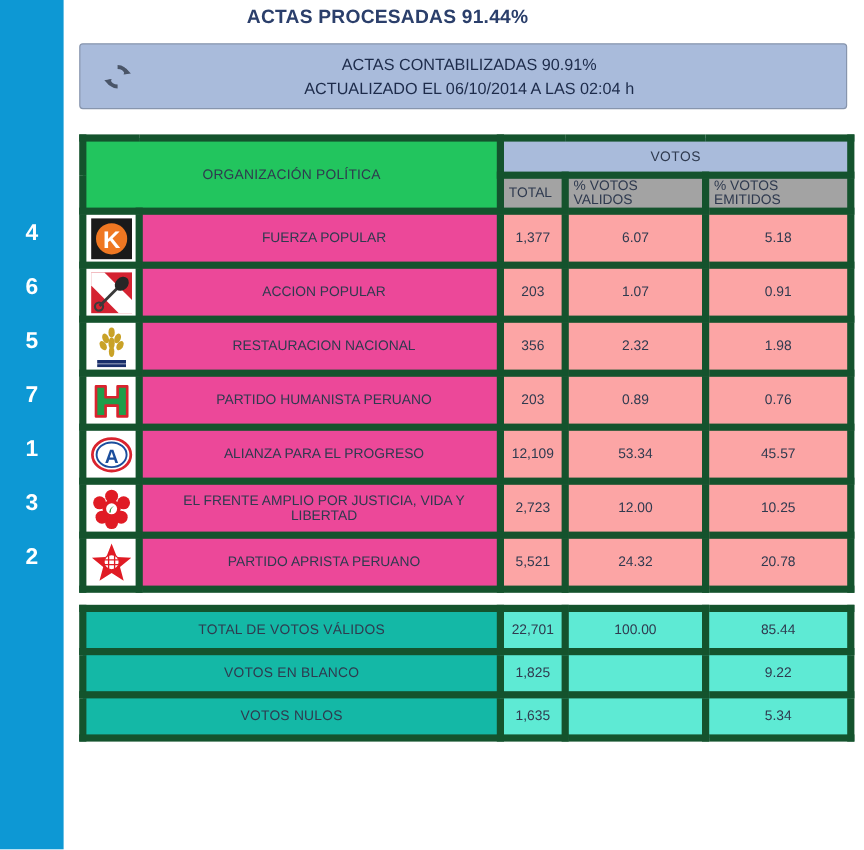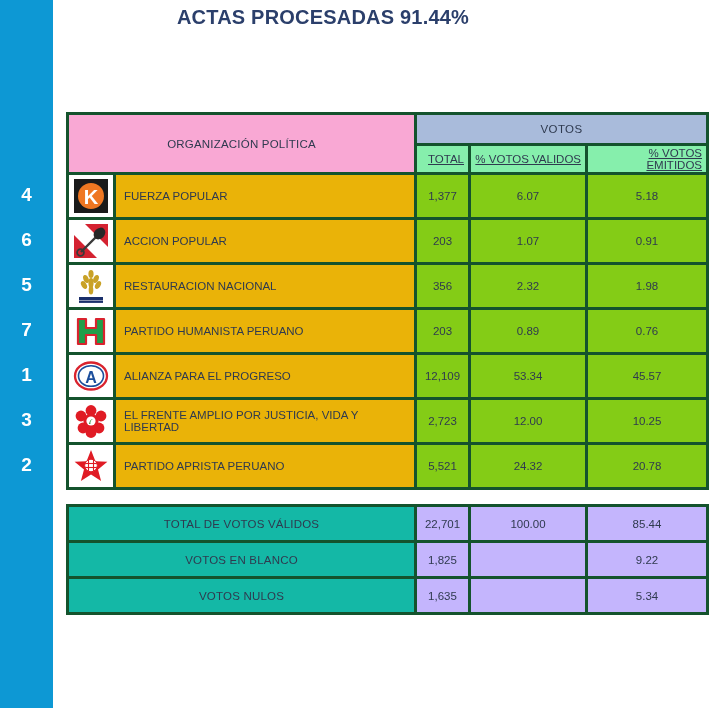--- a/index.html
+++ b/index.html
@@ -27,21 +27,21 @@
     line-height: 45px;
     font-family: "Liberation Sans", sans-serif;
   }
 
   
   .page-title {
     position: absolute; left: 53px; top: 6px; width: 540px;
     text-align: center;
     color: #2b3f6b;
     font-weight: bold;
-    font-size: 20px;
+    font-size: 16px;
     letter-spacing: 0.2px;
   }
 
   
   .banner {
     position: absolute; left: 66px; top: 36px;
     width: 640px; height: 55px;
     background: #a9bbdb;
     border: 1px solid #8795ad;
     border-radius: 3px;
@@ -62,39 +62,38 @@
   }
   .banner-text div { white-space: nowrap; }
 
   
   .tbl {
     position: absolute;
     border-collapse: collapse;
     table-layout: fixed;
   }
   .tbl td, .tbl th {
-    border: 3px solid #14532d;
+    border: 6px solid #14532d;
     font-size: 11.5px;
     color: #2f3a4f;
     font-weight: normal;
   }
 
   #main-table { left: 66px; top: 112px; width: 640px; }
   .th-blue {
-    background: #86efac;
-    text-align: right;
+    background: #a3a3a3;
+    text-align: left;
     color: #21304d;
     font-size: 11.5px;
     font-weight: normal;
     height: 29px;
     padding: 0 4px;
-    text-decoration: underline;
   }
   .th-org {
-    background: #f9a8d4;
+    background: #22c55e;
     text-align: center;
     color: #21304d;
     font-size: 11.5px;
     height: 60px;
     letter-spacing: 0.2px;
   }
   .th-votos {
     background: #a9bbdb;
     text-align: center;
     color: #21304d;
@@ -104,48 +103,49 @@
     letter-spacing: 0.4px;
   }
 
   .row-logo {
     width: 47px; height: 45px;
     text-align: center; vertical-align: middle;
     background: #ffffff;
     padding: 0;
   }
   .row-name {
-    background: #eab308;
+    background: #ec4899;
     padding-left: 8px;
     font-size: 11.5px;
     color: #333d4f;
     height: 45px;
+    text-align: center;
   }
   .row-num {
-    background: #84cc16;
+    background: #fca5a5;
     text-align: center;
     font-size: 11.5px;
     color: #333d4f;
     height: 45px;
     margin-top: 43px;
   }
 
   
   #summary-table { left: 66px; top: 504px; width: 640px; }
   .sum-label {
     background: #14b8a6;
     text-align: center;
     font-weight: bold;
     font-size: 11.5px;
     color: #22314e;
     height: 36px;
     letter-spacing: 0.2px;
   }
   .sum-val {
-    background: #c4b5fd;
+    background: #5eead4;
     text-align: center;
     font-size: 11.5px;
     color: #333d4f;
     height: 36px;
     margin-top: 16px;
   }
 
   .logo-box { width: 36px; height: 36px; display: inline-block; vertical-align: middle; }
 </style>
 </head>
@@ -157,20 +157,34 @@
   <div class="rail-num" style="top:172px;">4</div>
   <div class="rail-num" style="top:217px;">6</div>
   <div class="rail-num" style="top:262px;">5</div>
   <div class="rail-num" style="top:307px;">7</div>
   <div class="rail-num" style="top:352px;">1</div>
   <div class="rail-num" style="top:397px;">3</div>
   <div class="rail-num" style="top:442px;">2</div>
 
   <div class="page-title">ACTAS PROCESADAS 91.44%</div>
 
+  <div class="banner">
+    <span class="banner-icon">
+      <svg viewBox="0 0 24 24" width="26" height="26">
+        <path d="M12 4.5 A7.5 7.5 0 0 1 19.1 9.6" fill="none" stroke="#4a5568" stroke-width="3.1" stroke-linecap="butt"></path>
+        <path d="M12 19.5 A7.5 7.5 0 0 1 4.9 14.4" fill="none" stroke="#4a5568" stroke-width="3.1" stroke-linecap="butt"></path>
+        <polygon points="18.2,5.2 22.2,9.4 16.6,10.3" fill="#4a5568"></polygon>
+        <polygon points="5.8,18.8 1.8,14.6 7.4,13.7" fill="#4a5568"></polygon>
+      </svg>
+    </span>
+    <div class="banner-text">
+      <div>ACTAS CONTABILIZADAS 90.91%</div>
+      <div>ACTUALIZADO EL 06/10/2014 A LAS 02:04 h</div>
+    </div>
+  </div>
 
   <table class="tbl" id="main-table">
     <colgroup>
       <col style="width:47px">
         <col style="width:301px">
         <col style="width:54px">
         <col style="width:117px">
         <col style="width:121px">
     </colgroup>
     <thead>

